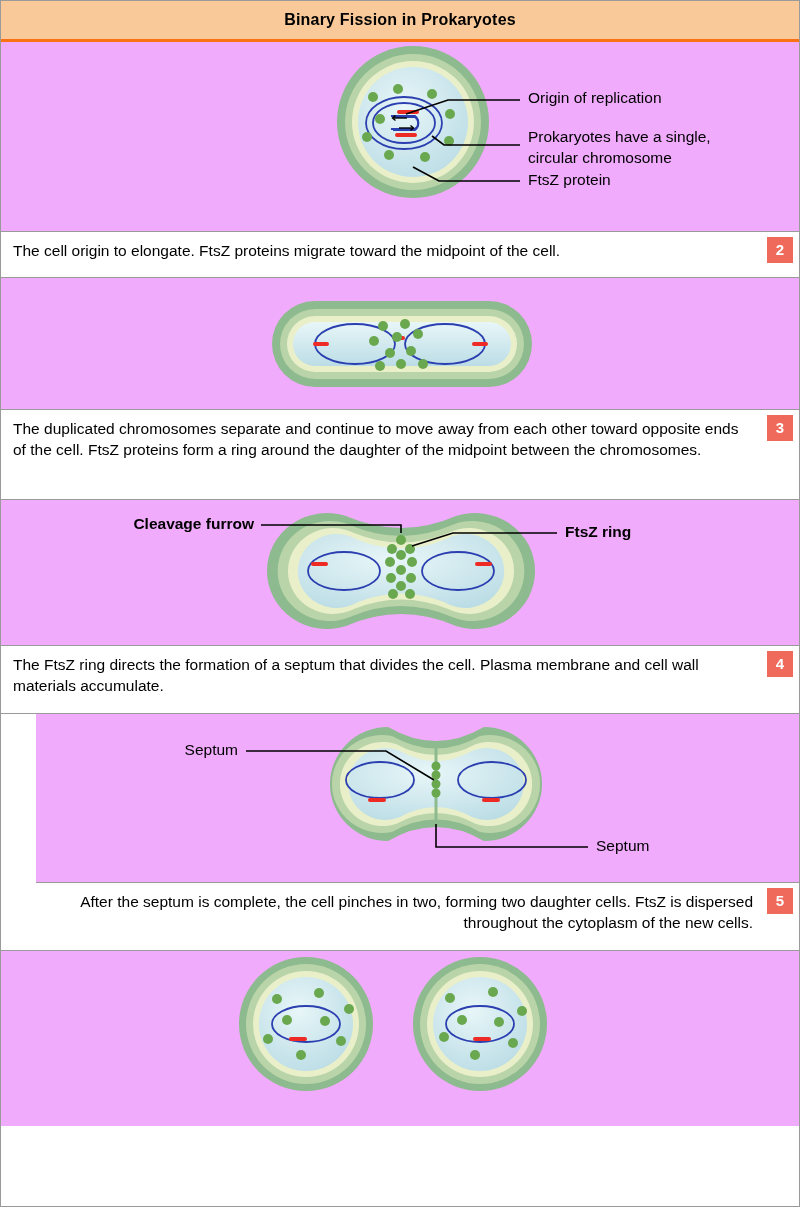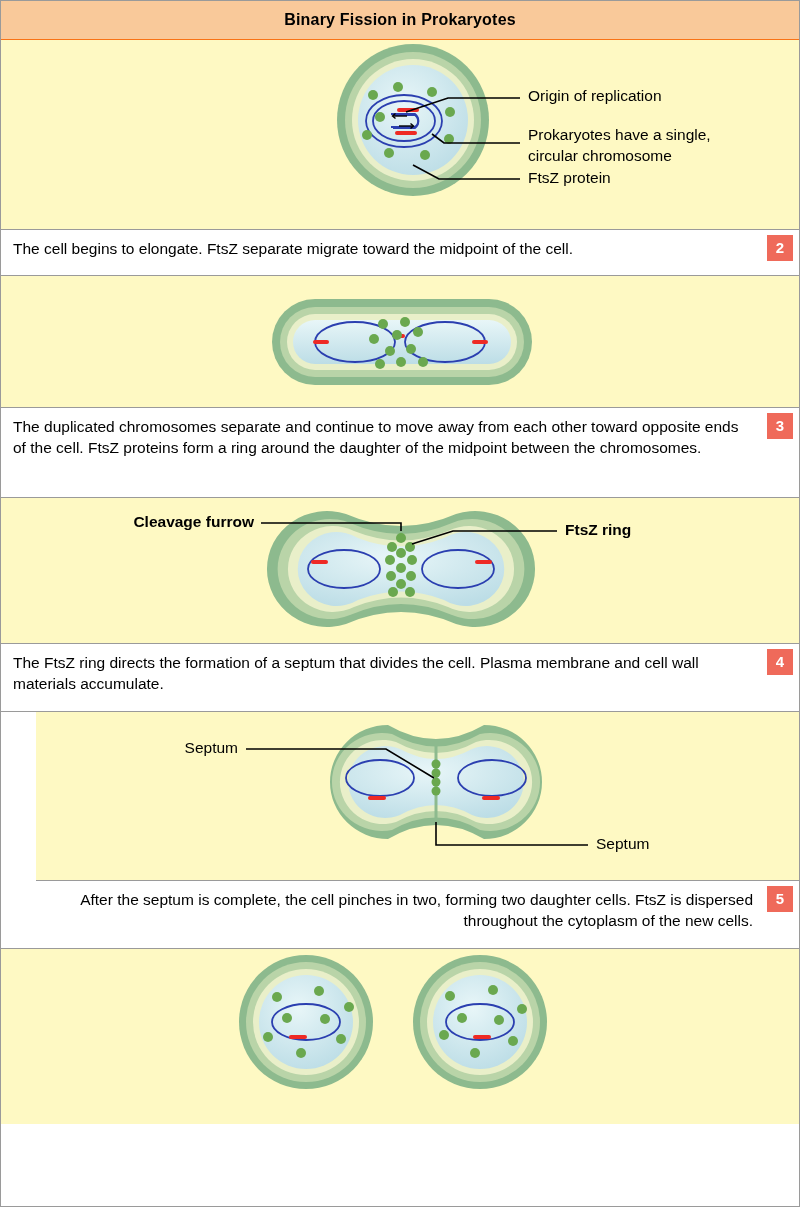--- a/index.html
+++ b/index.html
@@ -16,21 +16,21 @@
     width: 800px;
     height: 1207px;
     box-sizing: border-box;
     border: 1px solid #9a9a9a;
     background: #ffffff;
     overflow: hidden;
   }
   .title-bar {
     height: 38px;
     background: #f9c99a;
-    border-bottom: 1px solid #f97316;
+    border-bottom: 3px solid #f97316;
     display: flex;
     align-items: center;
     justify-content: center;
   }
   .title-bar .title-text {
     font-size: 16px;
     font-weight: bold;
     color: #000;
     letter-spacing: 0.2px;
   }
@@ -53,21 +53,21 @@
     color: #ffffff;
     font-size: 15px;
     font-weight: bold;
     display: flex;
     align-items: center;
     justify-content: center;
   }
   .panel {
     position: relative;
     border-bottom: 1px solid #9a9a9a;
-    background: #fef9c3;
+    background: #f0abfc;
     overflow: hidden;
   }
   .panel.last { border-bottom: none; }
   .panel svg { display: block; }
   .lbl {
     font-family: "Liberation Sans", sans-serif;
     font-size: 15.5px;
     fill: #000;
   }
 </style>
@@ -130,21 +130,21 @@
         <path d="M412 125 L438 139 L519 139"></path>
       </g>
       <text class="lbl" x="527" y="57" dominant-baseline="middle">Origin of replication</text>
       <text class="lbl" x="527" y="96" dominant-baseline="middle">Prokaryotes have a single,</text>
       <text class="lbl" x="527" y="117" dominant-baseline="middle">circular chromosome</text>
       <text class="lbl" x="527" y="139" dominant-baseline="middle">FtsZ protein</text>
     </svg>
   </div>
 
   <div class="step-text" style="height:26px;">
-    <span>The cell begins to elongate. FtsZ separate migrate toward the midpoint of the cell.</span>
+    <span>The cell origin to elongate. FtsZ proteins migrate toward the midpoint of the cell.</span>
     <span class="step-num">2</span>
   </div>
 
   <div class="panel" style="height:131px;">
     <svg width="798" height="131" viewBox="0 0 798 131" xmlns="http://www.w3.org/2000/svg">
       <defs>
         <linearGradient id="cyto2" x1="0" y1="0" x2="0" y2="1">
           <stop offset="0%" stop-color="#e8f6f8"></stop>
           <stop offset="100%" stop-color="#bcdde6"></stop>
         </linearGradient>

